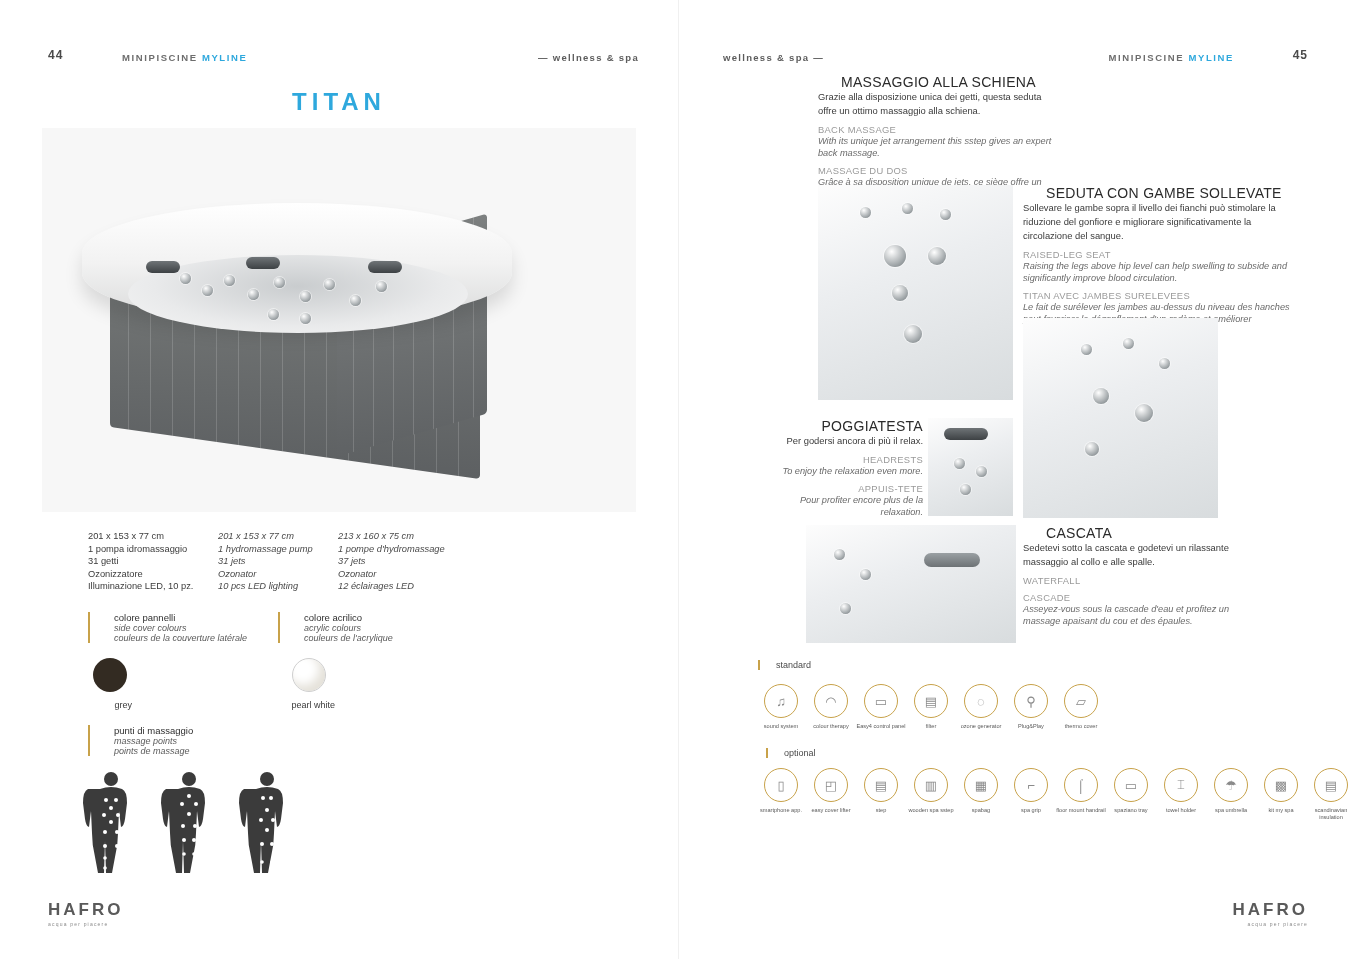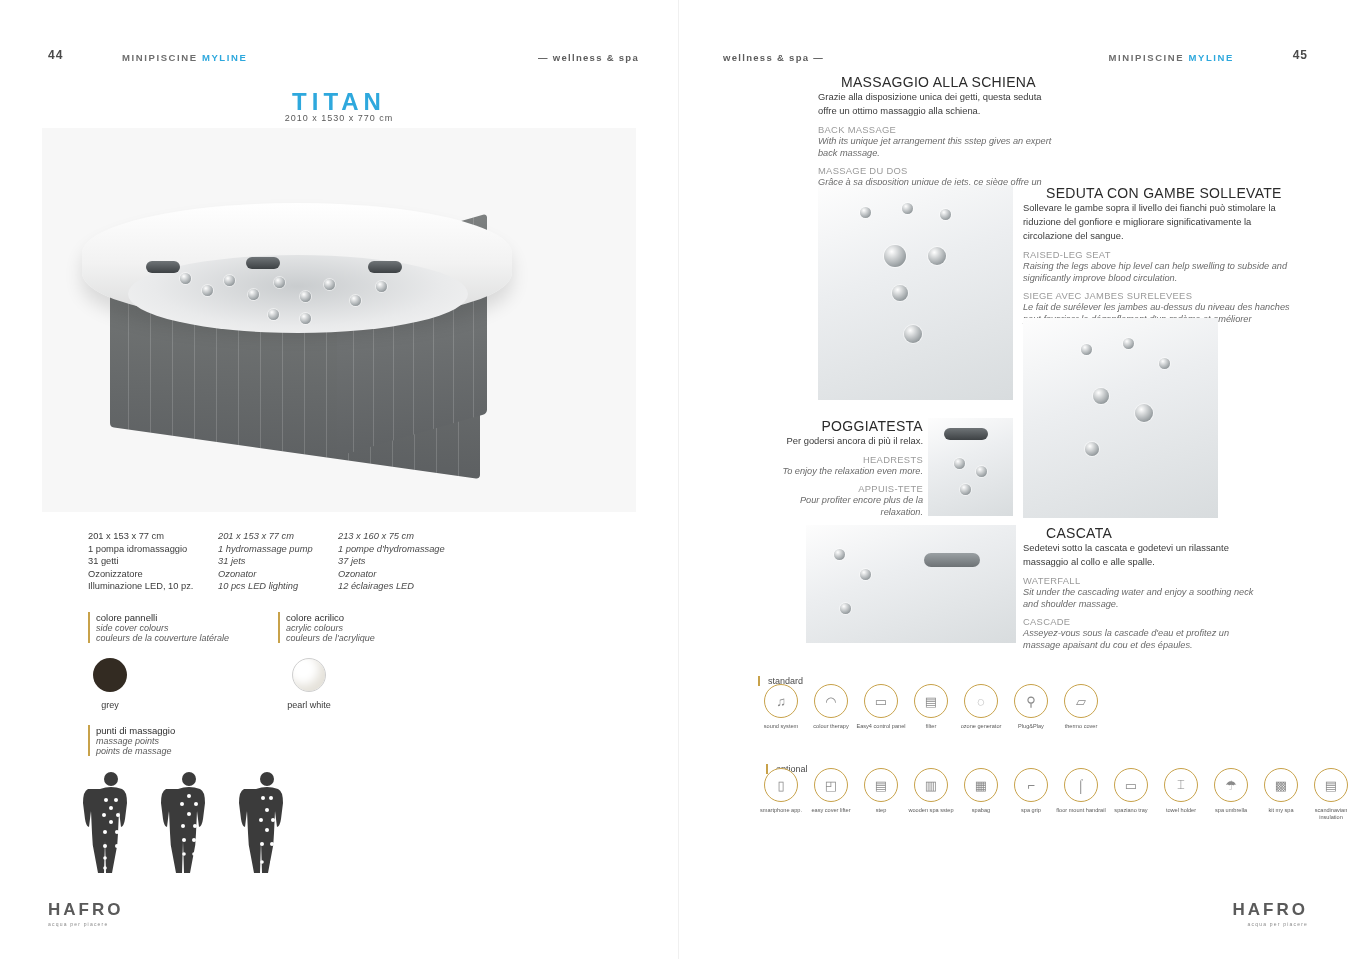--- a/index.html
+++ b/index.html
@@ -82,25 +82,25 @@
   .specs { position:absolute; top:530px; left:88px; width:520px; display:flex; gap:0; }
   .spec-col { font-size:9.3px; line-height:12.6px; color:#3b3b3b; }
   .spec-col.c1 { width:130px; }
   .spec-col.c2 { width:120px; font-style:italic; color:#4a4a4a; }
   .spec-col.c3 { width:170px; font-style:italic; color:#4a4a4a; }
 
   .colour-block { position:absolute; }
   .cb-panels { top:612px; left:88px; width:175px; }
   .cb-acrylic { top:612px; left:278px; width:175px; }
   .cb-massage { top:725px; left:88px; width:175px; }
-  .cbar { border-left:2px solid #c8a24a; padding-left:6px; }
+  .cbar { border-left:2px solid #c8a24a; padding-left:24px; }
   .cbar .l1 { font-size:9.5px; color:#2f2f2f; }
   .cbar .l2 { font-size:9px; font-style:italic; color:#5a5a5a; }
   .cbar .l3 { font-size:9px; font-style:italic; color:#5a5a5a; }
-  .swatch-wrap { position:absolute; text-align:center; }
+  .swatch-wrap { position:absolute; text-align:right; }
   .sw-grey { top:658px; left:88px; width:44px; }
   .sw-pearl { top:658px; left:283px; width:52px; }
   .swatch { width:34px; height:34px; border-radius:50%; margin:0 auto 8px; }
   .swatch.grey { background:#332b22; }
   .swatch.pearl { background:#ffffff; border:1px solid #cfcfcf; box-shadow:inset -6px -6px 10px #e5e2da; }
   .sw-label { font-size:9px; color:#3b3b3b; }
 
   .bodies { position:absolute; top:770px; left:80px; width:220px; height:110px; }
   .body-fig { position:absolute; width:62px; height:105px; }
   .body-fig svg { width:100%; height:100%; display:block; }
@@ -109,21 +109,21 @@
   .rp { position:absolute; }
   .txtblock .t-it { font-size:9.4px; color:#3a3a3a; line-height:14px; }
   .txtblock .h-it { font-size:14px; color:#2b2b2b; letter-spacing:.3px;margin-left:23px; }
   .txtblock .h-en, .txtblock .h-fr { font-size:9.4px; color:#9a9a9a; letter-spacing:.3px; }
   .txtblock .t-en, .txtblock .t-fr { font-size:9.2px; color:#6a6a6a; font-style:italic; line-height:12px; }
 
   .photo { position:absolute; background:#e7e9ea; overflow:hidden; }
   .photo .ph-in { position:absolute; inset:0;
     background:linear-gradient(160deg,#fdfdfd 0%,#eceef0 40%,#d8dcde 100%); }
 
-  .legend-bar { position:absolute; border-left:2px solid #c8a24a; padding-left:8px; font-size:9px; color:#4a4a4a;margin-top:16px; }
+  .legend-bar { position:absolute; border-left:2px solid #c8a24a; padding-left:16px; font-size:9px; color:#4a4a4a; }
   .icon-row { position:absolute; display:flex; }
   .icon-cell { width:50px; text-align:center; }
   .icon-circle {
     width:34px; height:34px; border-radius:50%; border:1.4px solid #c8a24a;
     margin:0 auto 5px; position:relative; background:#fff;
     display:flex; align-items:center; justify-content:center;
     color:#8a8a8a; font-size:13px;
   }
   .icon-cap { font-size:5.6px; line-height:7px; color:#5a5a5a; }
 
@@ -144,21 +144,20 @@
   <div class="page page-left">
 
     <div class="pgnum pgnum-l">44</div>
     <div class="brand brand-l">
       <span>MINIPISCINE</span>
       <span class="accent">MYLINE</span>
     </div>
     <div class="wellness wellness-l">— wellness &amp; spa</div>
 
     <div class="title">TITAN</div>
-    <div class="subtitle">2010 x 1530 x 770 cm</div>
 
     <div class="hero">
       <div class="tub-shell">
         <div class="tub-body">
           <div class="tub-slats">
             <i style="left:18px"></i>
               <i style="left:40px"></i>
               <i style="left:62px"></i>
               <i style="left:84px"></i>
             <i style="left:106px"></i>
@@ -363,21 +362,21 @@
       <div class="jet" style="left:110px; top:62px; width:18px; height:18px"></div>
       <div class="jet" style="left:74px; top:100px; width:16px; height:16px"></div>
       <div class="jet" style="left:86px; top:140px; width:18px; height:18px"></div>
     </div>
 
     <div class="rp txtblock" style="top:185px; left:345px; width:270px">
       <div class="h-it">SEDUTA CON GAMBE SOLLEVATE</div>
       <div class="t-it">Sollevare le gambe sopra il livello dei fianchi può stimolare la riduzione del gonfiore e migliorare significativamente la circolazione del sangue.</div>
       <div class="h-en" style="margin-top:6px">RAISED-LEG SEAT</div>
       <div class="t-en">Raising the legs above hip level  can help swelling to subside and significantly improve blood circulation.</div>
-      <div class="h-fr" style="margin-top:6px">SIEGE AVEC JAMBES SURELEVEES</div>
+      <div class="h-fr" style="margin-top:6px">TITAN AVEC JAMBES SURELEVEES</div>
       <div class="t-fr">Le fait de surélever les jambes au-dessus du niveau des hanches peut favoriser le dégonflement d'un œdème et améliorer considérablement la circulation sanguine.</div>
     </div>
 
     <div class="photo" style="left:345px; top:318px; width:195px; height:200px">
       <div class="ph-in"></div>
       <div class="jet" style="left:58px; top:26px"></div>
       <div class="jet" style="left:100px; top:20px"></div>
       <div class="jet" style="left:136px; top:40px"></div>
       <div class="jet" style="left:70px; top:70px; width:16px; height:16px"></div>
       <div class="jet" style="left:112px; top:86px; width:18px; height:18px"></div>
@@ -398,21 +397,20 @@
       <div class="headrest" style="left:16px; top:10px; width:44px; height:12px"></div>
       <div class="jet" style="left:26px; top:40px"></div>
       <div class="jet" style="left:48px; top:48px"></div>
       <div class="jet" style="left:32px; top:66px"></div>
     </div>
 
     <div class="rp txtblock" style="top:525px; left:345px; width:240px">
       <div class="h-it">CASCATA</div>
       <div class="t-it">Sedetevi sotto la cascata e godetevi un rilassante massaggio al collo e alle spalle.</div>
       <div class="h-en" style="margin-top:6px">WATERFALL</div>
-      <div class="t-en">Sit under the cascading water and enjoy a soothing neck and shoulder massage.</div>
       <div class="h-fr" style="margin-top:6px">CASCADE</div>
       <div class="t-fr">Asseyez-vous sous la cascade d'eau et profitez un massage apaisant du cou et des épaules.</div>
     </div>
 
     <div class="photo" style="left:128px; top:525px; width:210px; height:118px">
       <div class="ph-in"></div>
       <div class="headrest" style="left:118px; top:28px; width:56px; height:14px; border-radius:7px; background:linear-gradient(180deg,#9aa0a3,#6d7275)"></div>
       <div class="jet" style="left:28px; top:24px"></div>
       <div class="jet" style="left:54px; top:44px"></div>
       <div class="jet" style="left:34px; top:78px"></div>

